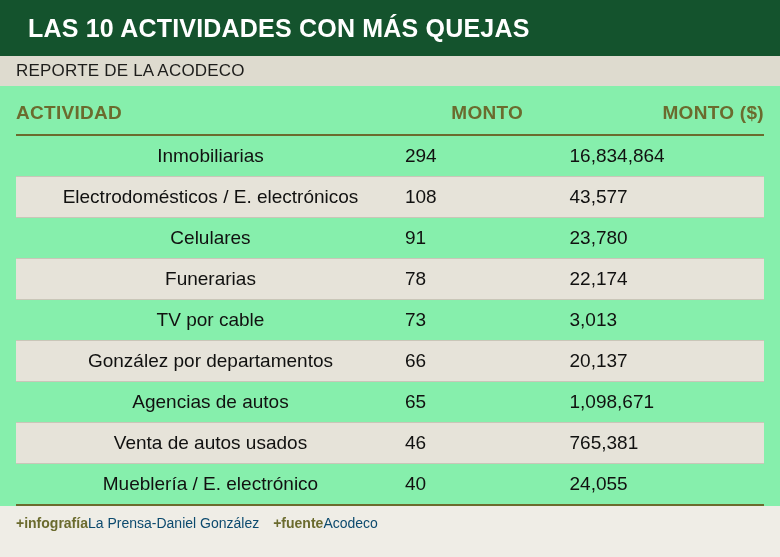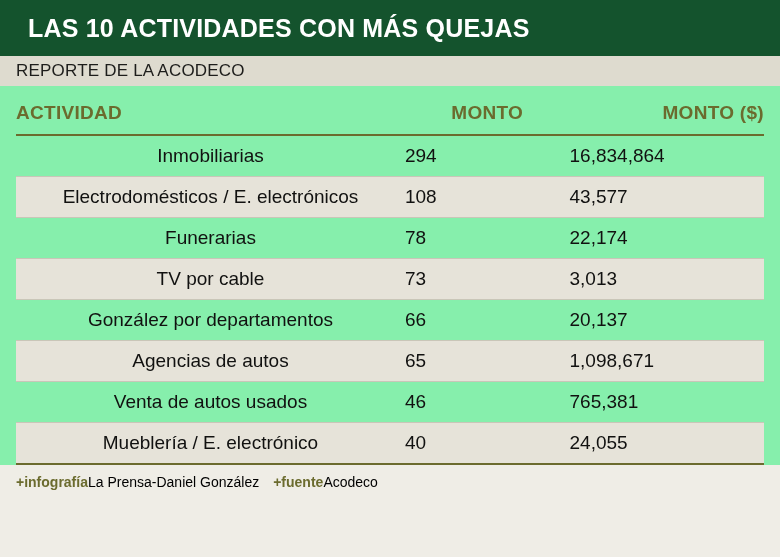--- a/index.html
+++ b/index.html
@@ -105,21 +105,21 @@
     color: #1d1d1b;
     display: flex;
     align-items: baseline;
     white-space: nowrap;
   }
   .credits .key {
     color: #6b6b2e;
     font-weight: bold;
   }
   .credits .val {
-    color: #000000;
+    color: #0c4a6e;
     margin-right: 14px;
   }
 </style>
 </head>
 <body>
 
 <div class="page">
 
   <div class="title-bar">
     <span class="title">LAS 10 ACTIVIDADES CON MÁS QUEJAS</span>
@@ -148,20 +148,25 @@
           <td class="v-act">Inmobiliarias</td>
           <td class="v-quejas">294</td>
           <td class="v-monto">16,834,864</td>
         </tr>
         <tr>
           <td class="v-act">Electrodomésticos / E. electrónicos</td>
           <td class="v-quejas">108</td>
           <td class="v-monto">43,577</td>
         </tr>
         <tr>
+          <td class="v-act">Celulares</td>
+          <td class="v-quejas">91</td>
+          <td class="v-monto">23,780</td>
+        </tr>
+        <tr>
           <td class="v-act">Funerarias</td>
           <td class="v-quejas">78</td>
           <td class="v-monto">22,174</td>
         </tr>
         <tr>
           <td class="v-act">TV por cable</td>
           <td class="v-quejas">73</td>
           <td class="v-monto">3,013</td>
         </tr>
         <tr>

